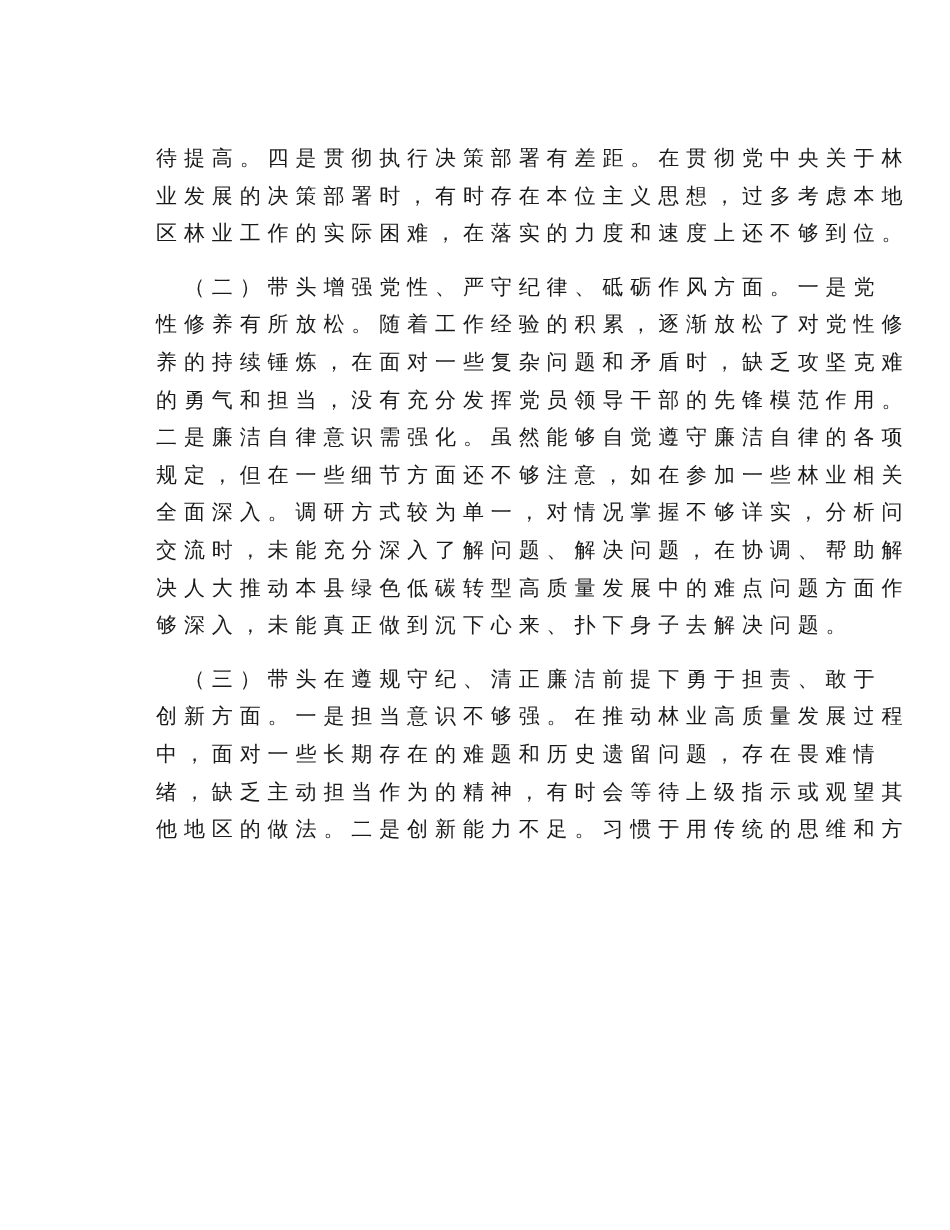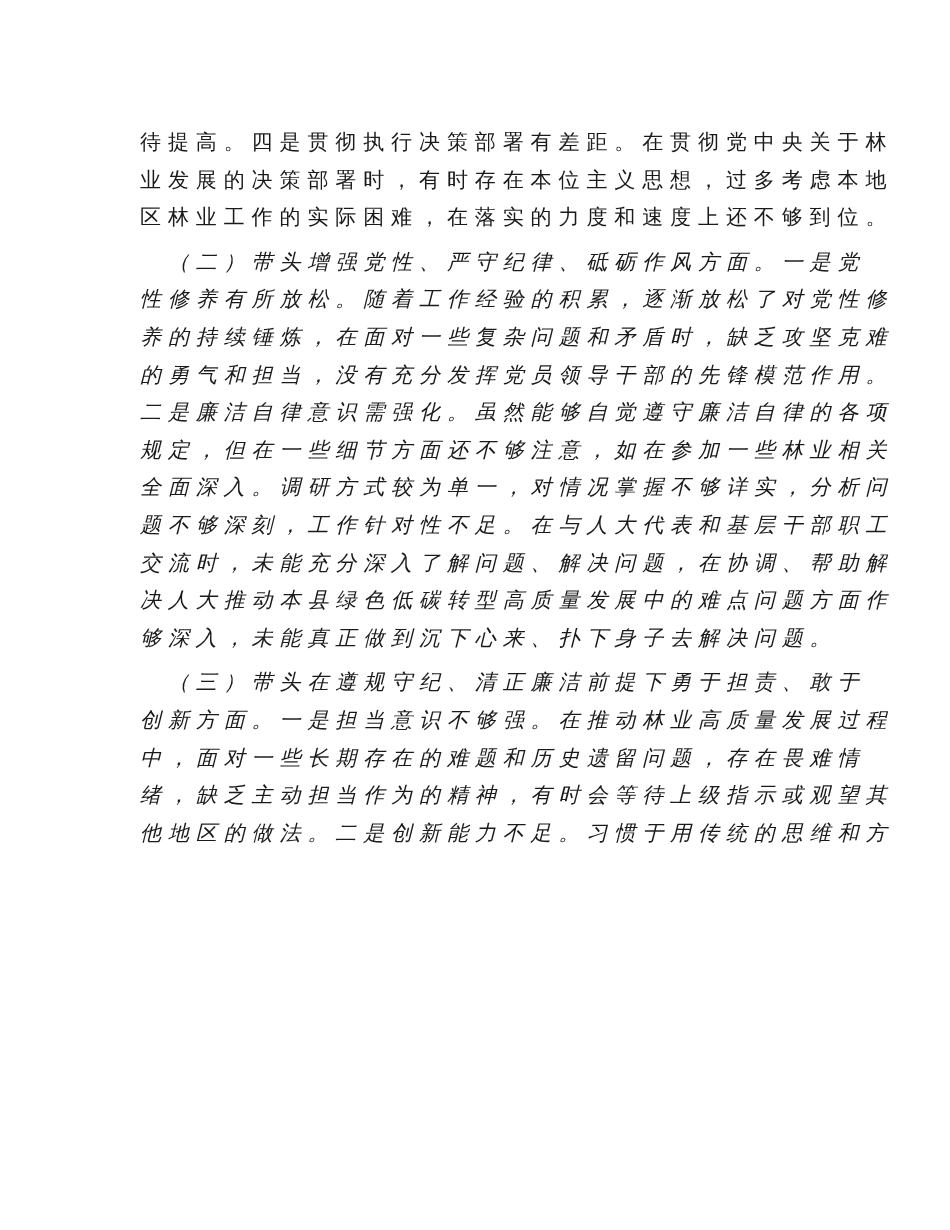--- a/index.html
+++ b/index.html
@@ -15,42 +15,41 @@
     font-family: "DejaVu Serif", "Liberation Serif", serif;
     color: #1a1a1a;
   }
   .page {
     position: absolute;
     left: 140px;
     top: 124px;
     width: 672px;
   }
   .para {
-    margin: 0;
+    margin: 16px;
     font-size: 21px;
     line-height: 37.6px;
     letter-spacing: 6.9px;
     text-align: justify;
     text-justify: inter-character;
     word-break: break-all;
   }
   .line {
     display: block;
     white-space: nowrap;
     height: 37.6px;
     text-align-last: justify;
     text-align: justify;
     letter-spacing: 6.9px;
   }
   .line.last {
     text-align-last: left;
   }
   .para + .para {
     margin-top: 7px;
-    font-style: italic;
   }
 </style>
 </head>
 <body>
 
 <div class="page">
 
   <div class="para">
     <span class="line">待提高。四是贯彻执行决策部署有差距。在贯彻党中央关于林</span>
     <span class="line">业发展的决策部署时，有时存在本位主义思想，过多考虑本地</span>
@@ -58,21 +57,20 @@
   </div>
 
   <div class="para">
     <span class="line">　（二）带头增强党性、严守纪律、砥砺作风方面。一是党</span>
     <span class="line">性修养有所放松。随着工作经验的积累，逐渐放松了对党性修</span>
     <span class="line">养的持续锤炼，在面对一些复杂问题和矛盾时，缺乏攻坚克难</span>
     <span class="line">的勇气和担当，没有充分发挥党员领导干部的先锋模范作用。</span>
     <span class="line">二是廉洁自律意识需强化。虽然能够自觉遵守廉洁自律的各项</span>
     <span class="line">规定，但在一些细节方面还不够注意，如在参加一些林业相关</span>
     <span class="line">全面深入。调研方式较为单一，对情况掌握不够详实，分析问</span>
-    <span class="line">题不够深刻，工作针对性不足。在与人大代表和基层干部职工</span>
     <span class="line">交流时，未能充分深入了解问题、解决问题，在协调、帮助解</span>
     <span class="line">决人大推动本县绿色低碳转型高质量发展中的难点问题方面作</span>
     <span class="line last">够深入，未能真正做到沉下心来、扑下身子去解决问题。</span>
   </div>
 
   <div class="para">
     <span class="line">　（三）带头在遵规守纪、清正廉洁前提下勇于担责、敢于</span>
     <span class="line">创新方面。一是担当意识不够强。在推动林业高质量发展过程</span>
     <span class="line">中，面对一些长期存在的难题和历史遗留问题，存在畏难情</span>
     <span class="line">绪，缺乏主动担当作为的精神，有时会等待上级指示或观望其</span>

